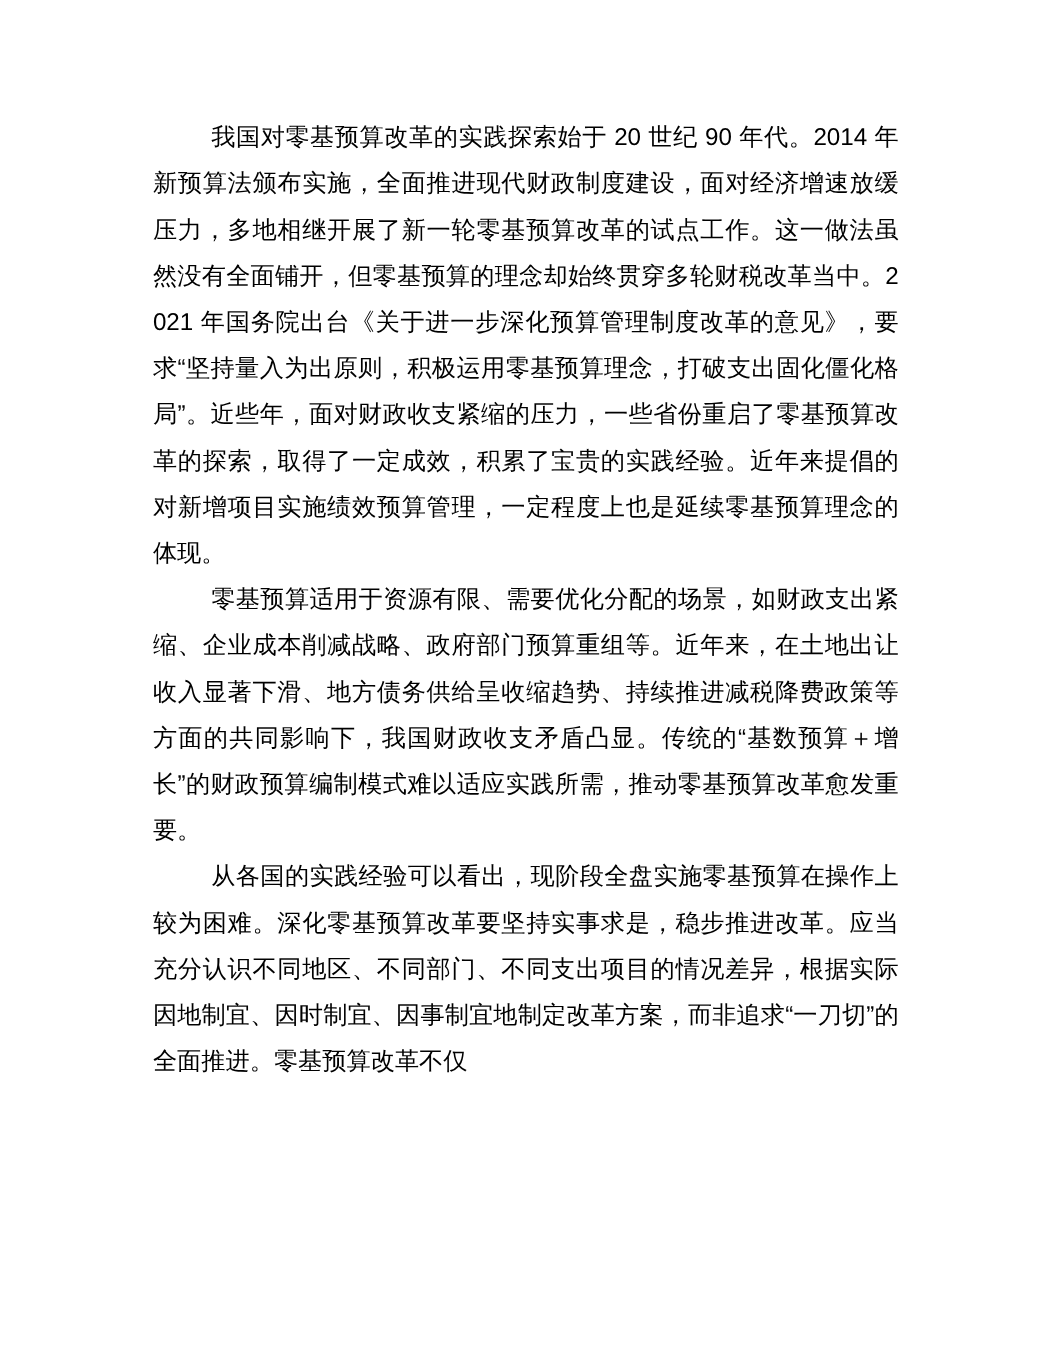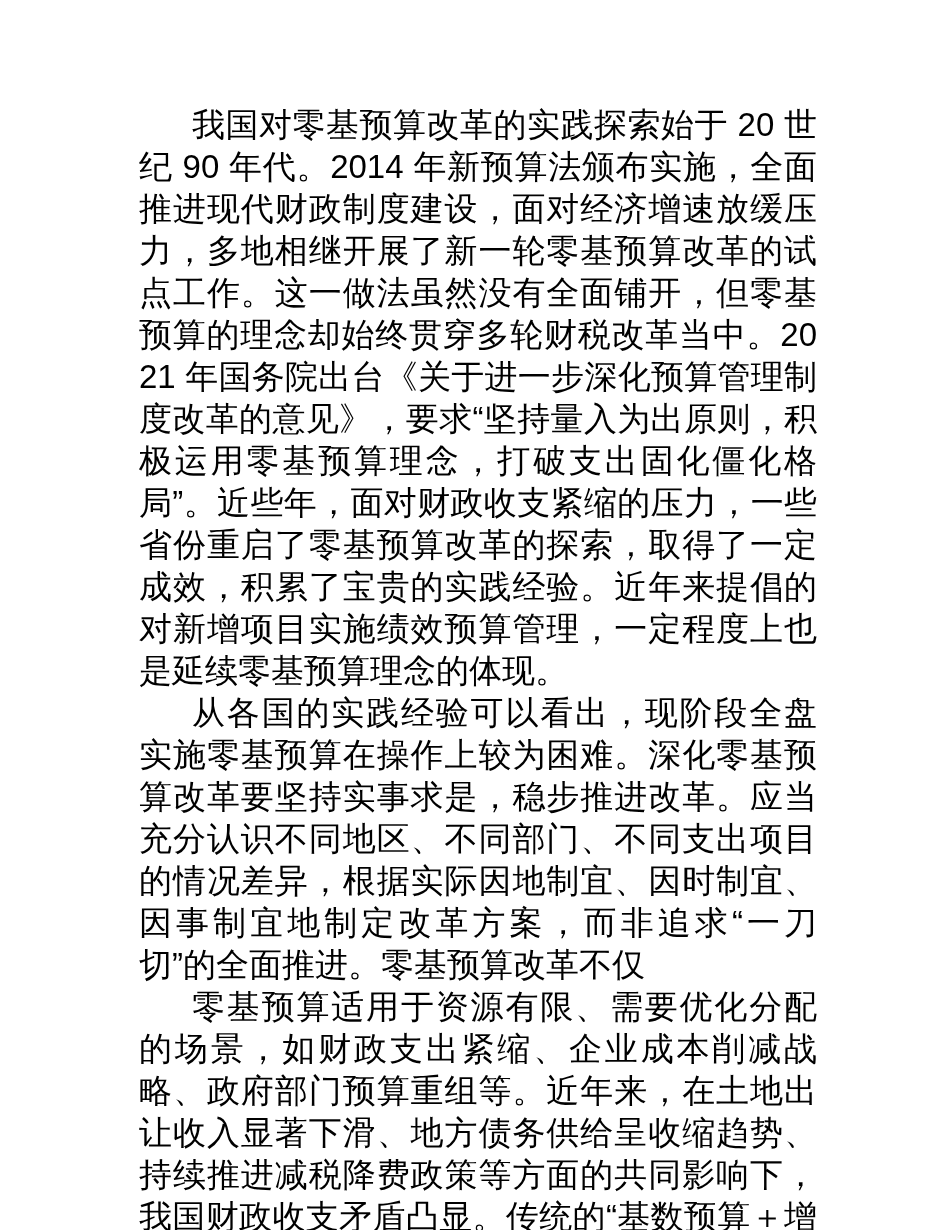--- a/index.html
+++ b/index.html
@@ -16,37 +16,37 @@
     box-sizing: border-box;
   }
   .doc-body {
     position: absolute;
     left: 139px;
     top: 104px;
     width: 678px;
   }
   .para {
     font-family: "Liberation Sans", "DejaVu Sans", sans-serif;
-    font-size: 33px;
+    font-size: 22px;
     line-height: 42px;
     color: #000000;
     text-align: justify;
     text-justify: inter-character;
     text-indent: 53px;
     margin: 0 0 0 0;
     letter-spacing: 0px;
     word-break: break-all;
     font-weight: 400;
   }
   .para + .para {
     margin-top: 0px;
   }
 </style>
 </head>
 <body>
 
 <div class="page">
   <div class="doc-body">
     <p class="para">我国对零基预算改革的实践探索始于 20 世纪 90 年代。2014 年新预算法颁布实施，全面推进现代财政制度建设，面对经济增速放缓压力，多地相继开展了新一轮零基预算改革的试点工作。这一做法虽然没有全面铺开，但零基预算的理念却始终贯穿多轮财税改革当中。2021 年国务院出台《关于进一步深化预算管理制度改革的意见》，要求“坚持量入为出原则，积极运用零基预算理念，打破支出固化僵化格局”。近些年，面对财政收支紧缩的压力，一些省份重启了零基预算改革的探索，取得了一定成效，积累了宝贵的实践经验。近年来提倡的对新增项目实施绩效预算管理，一定程度上也是延续零基预算理念的体现。</p>
+    <p class="para">零基预算适用于资源有限、需要优化分配的场景，如财政支出紧缩、企业成本削减战略、政府部门预算重组等。近年来，在土地出让收入显著下滑、地方债务供给呈收缩趋势、持续推进减税降费政策等方面的共同影响下，我国财政收支矛盾凸显。传统的“基数预算＋增长”的财政预算编制模式难以适应实践所需，推动零基预算改革愈发重要。</p>
     <p class="para">从各国的实践经验可以看出，现阶段全盘实施零基预算在操作上较为困难。深化零基预算改革要坚持实事求是，稳步推进改革。应当充分认识不同地区、不同部门、不同支出项目的情况差异，根据实际因地制宜、因时制宜、因事制宜地制定改革方案，而非追求“一刀切”的全面推进。零基预算改革不仅</p>
-    <p class="para">零基预算适用于资源有限、需要优化分配的场景，如财政支出紧缩、企业成本削减战略、政府部门预算重组等。近年来，在土地出让收入显著下滑、地方债务供给呈收缩趋势、持续推进减税降费政策等方面的共同影响下，我国财政收支矛盾凸显。传统的“基数预算＋增长”的财政预算编制模式难以适应实践所需，推动零基预算改革愈发重要。</p>
   </div>
 </div>
 
 </body></html>

